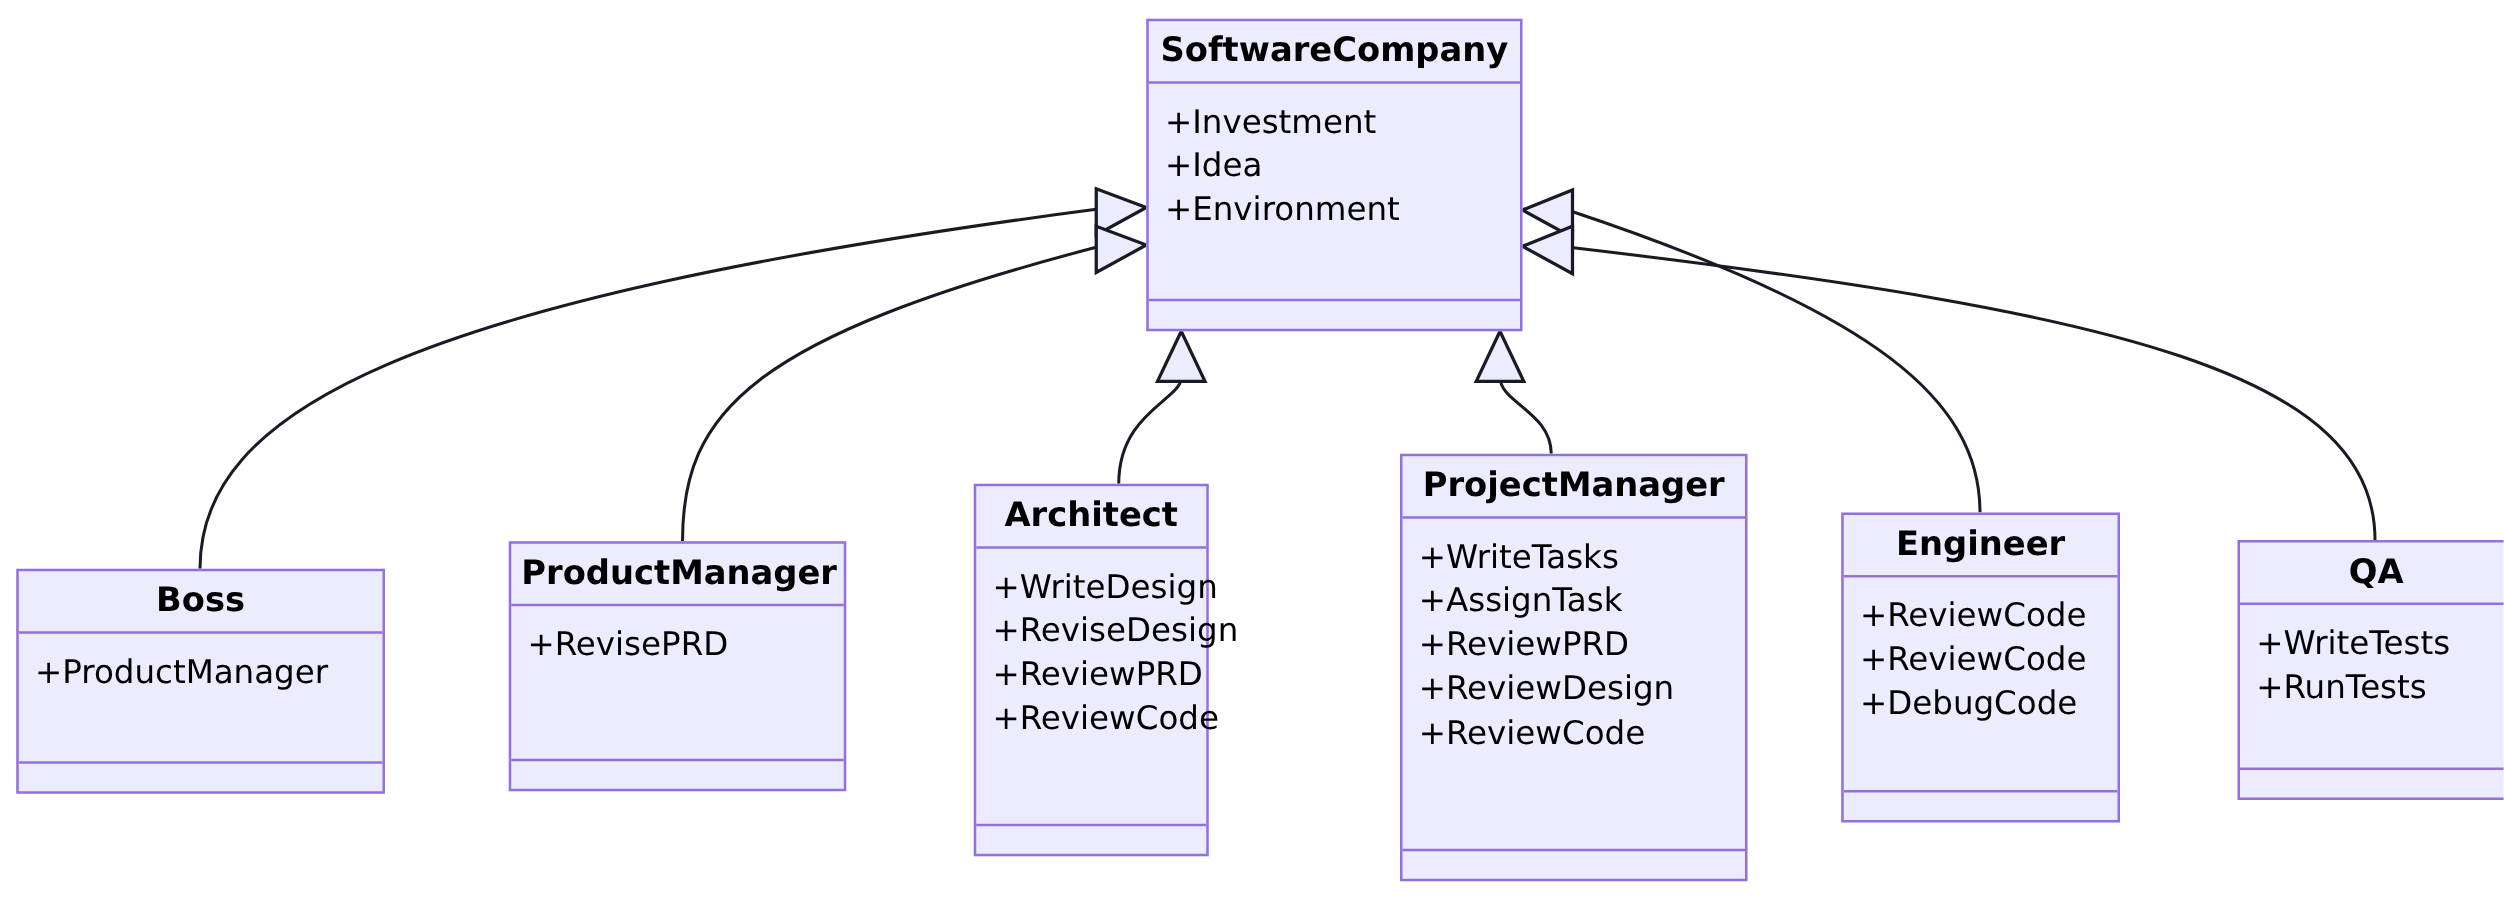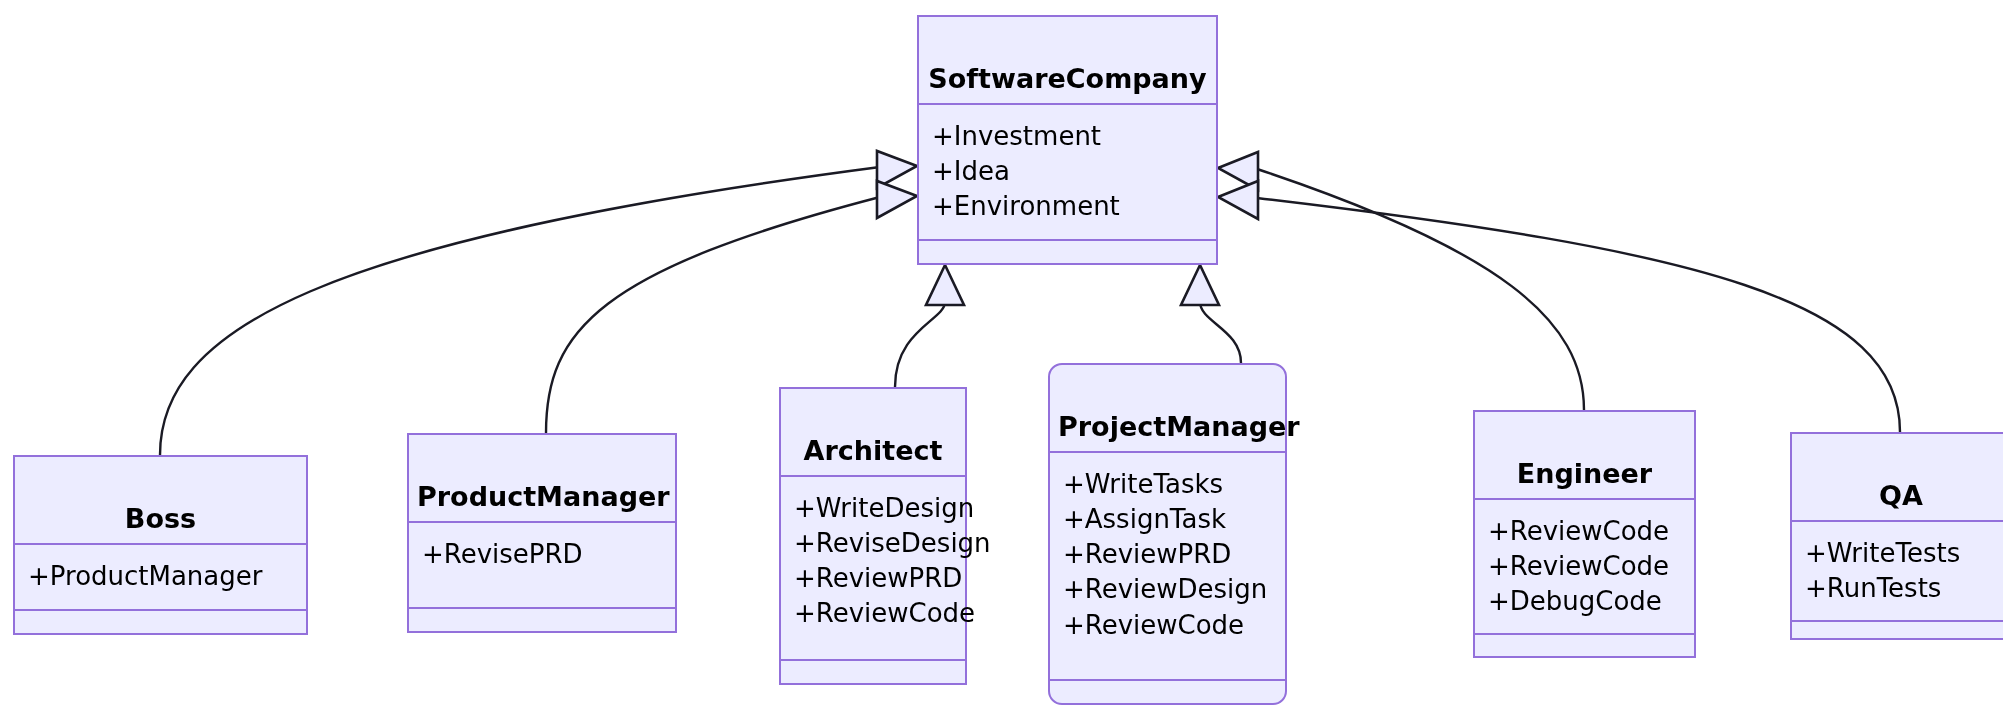--- a/index.html
+++ b/index.html
@@ -36,21 +36,20 @@
   .uml-title {
     box-sizing: border-box;
     text-align: center;
     font-weight: bold;
     font-size: 27px;
     color: #000000;
     padding: 9px 8px 10px 8px;
     border-bottom: 2px solid #9370DB;
     line-height: 1.08;
     white-space: nowrap;
-    margin-top: 38px;
   }
   .uml-members {
     box-sizing: border-box;
     flex: 1 1 auto;
     padding: 14px 22px 14px 13px;
     border-bottom: 2px solid #9370DB;
   }
   .uml-member {
     font-size: 26px;
     color: #000000;
@@ -130,21 +129,21 @@
     <div class="uml-title">Architect</div>
     <div class="uml-members">
       <div class="uml-member">+WriteDesign</div>
       <div class="uml-member">+ReviseDesign</div>
       <div class="uml-member">+ReviewPRD</div>
       <div class="uml-member">+ReviewCode</div>
     </div>
     <div class="uml-methods"></div>
   </div>
 
-  <div class="uml-class" style="left:1048px; top:363px; width:239px; height:342px;border-radius:14px;">
+  <div class="uml-class" style="left:1120px; top:363px; width:278px; height:342px;">
     <div class="uml-title">ProjectManager</div>
     <div class="uml-members">
       <div class="uml-member">+WriteTasks</div>
       <div class="uml-member">+AssignTask</div>
       <div class="uml-member">+ReviewPRD</div>
       <div class="uml-member">+ReviewDesign</div>
       <div class="uml-member">+ReviewCode</div>
     </div>
     <div class="uml-methods"></div>
   </div>

